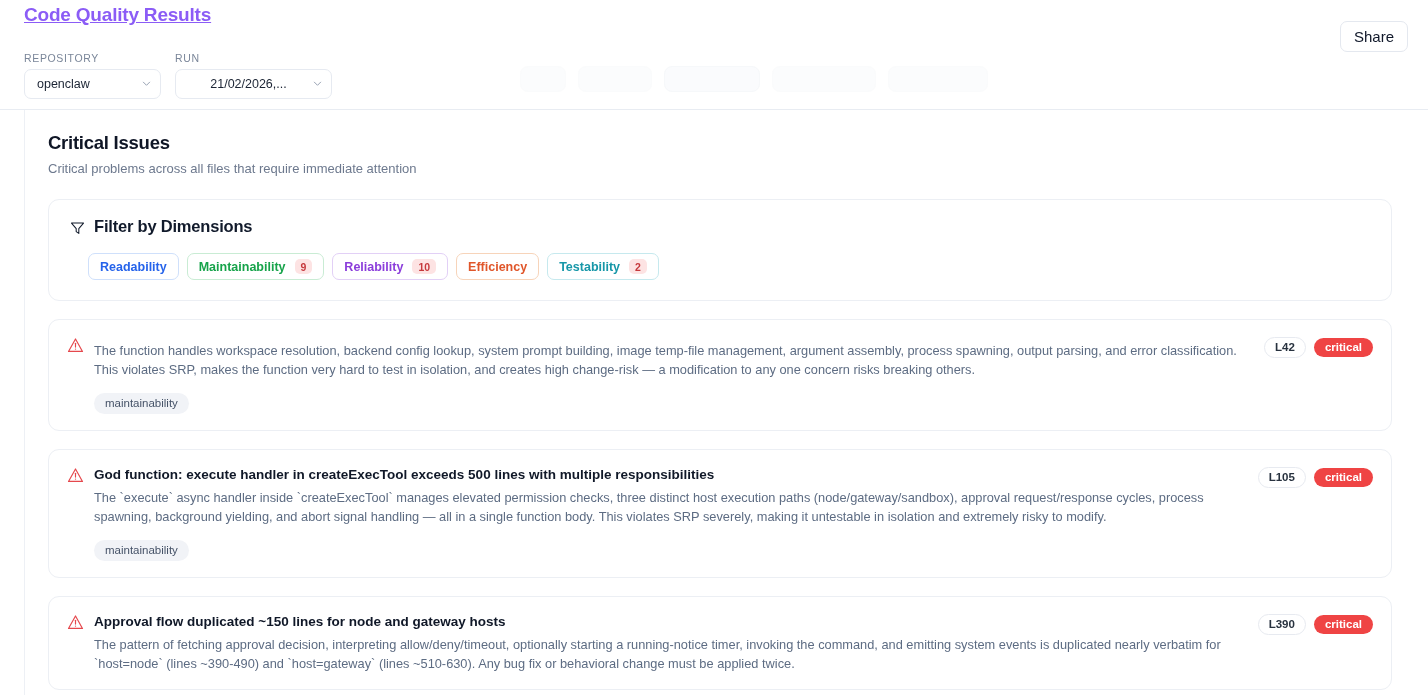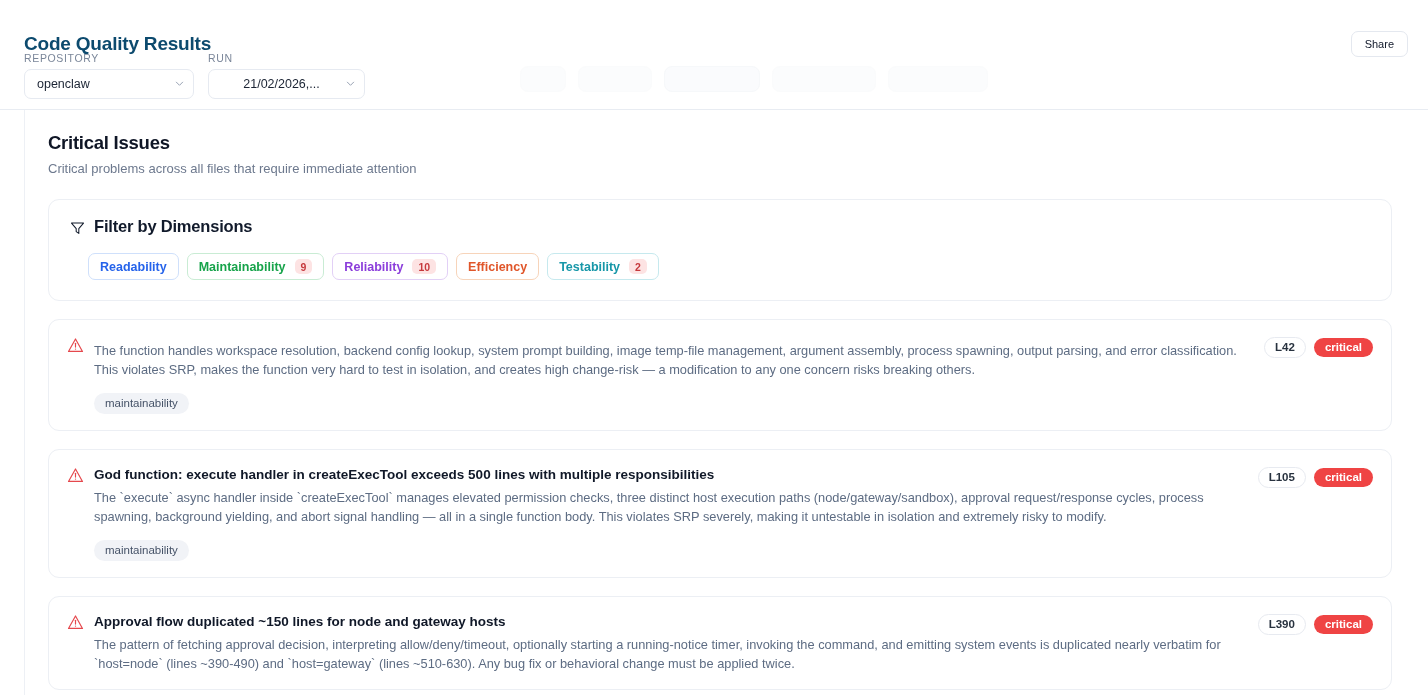--- a/index.html
+++ b/index.html
@@ -17,34 +17,35 @@
   .app-header {
     position: relative;
     height: 110px;
     background: #ffffff;
     border-bottom: 1px solid #e8ecf2;
     padding: 0 24px;
   }
   .header-title {
     font-size: 19px;
     font-weight: bold;
-    color: #0c4a6e;
+    color: #8b5cf6;
     letter-spacing: -0.2px;
-    padding-top: 33px;
+    padding-top: 4px;
     line-height: 22px;
+    text-decoration: underline;
   }
   .share-button {
     position: absolute;
-    top: 31px;
+    top: 21px;
     right: 20px;
     border: 1px solid #e4e8ef;
     background: #ffffff;
     border-radius: 7px;
     padding: 6px 13px;
-    font-size: 11px;
+    font-size: 15px;
     color: #10182a;
     font-family: "Liberation Sans", sans-serif;
     cursor: pointer;
   }
 
   .controls-row {
     position: absolute;
     left: 24px;
     top: 52px;
     display: flex;
@@ -69,21 +70,21 @@
     border-radius: 7px;
     background: #fff;
     display: flex;
     align-items: center;
     padding: 0 26px 0 12px;
     font-size: 12.5px;
     color: #1b2434;
     cursor: pointer;
     white-space: nowrap;
   }
-  .select-box.w-repo { width: 170px; }
+  .select-box.w-repo { width: 137px; }
   .select-box.w-run  { width: 157px; justify-content: center; padding: 0 22px 0 12px; }
   .select-box.w-files{ width: 160px; }
   .chev {
     position: absolute;
     right: 9px;
     top: 50%;
     width: 9px; height: 9px;
     margin-top: -5px;
     color: #97a1b2;
   }

